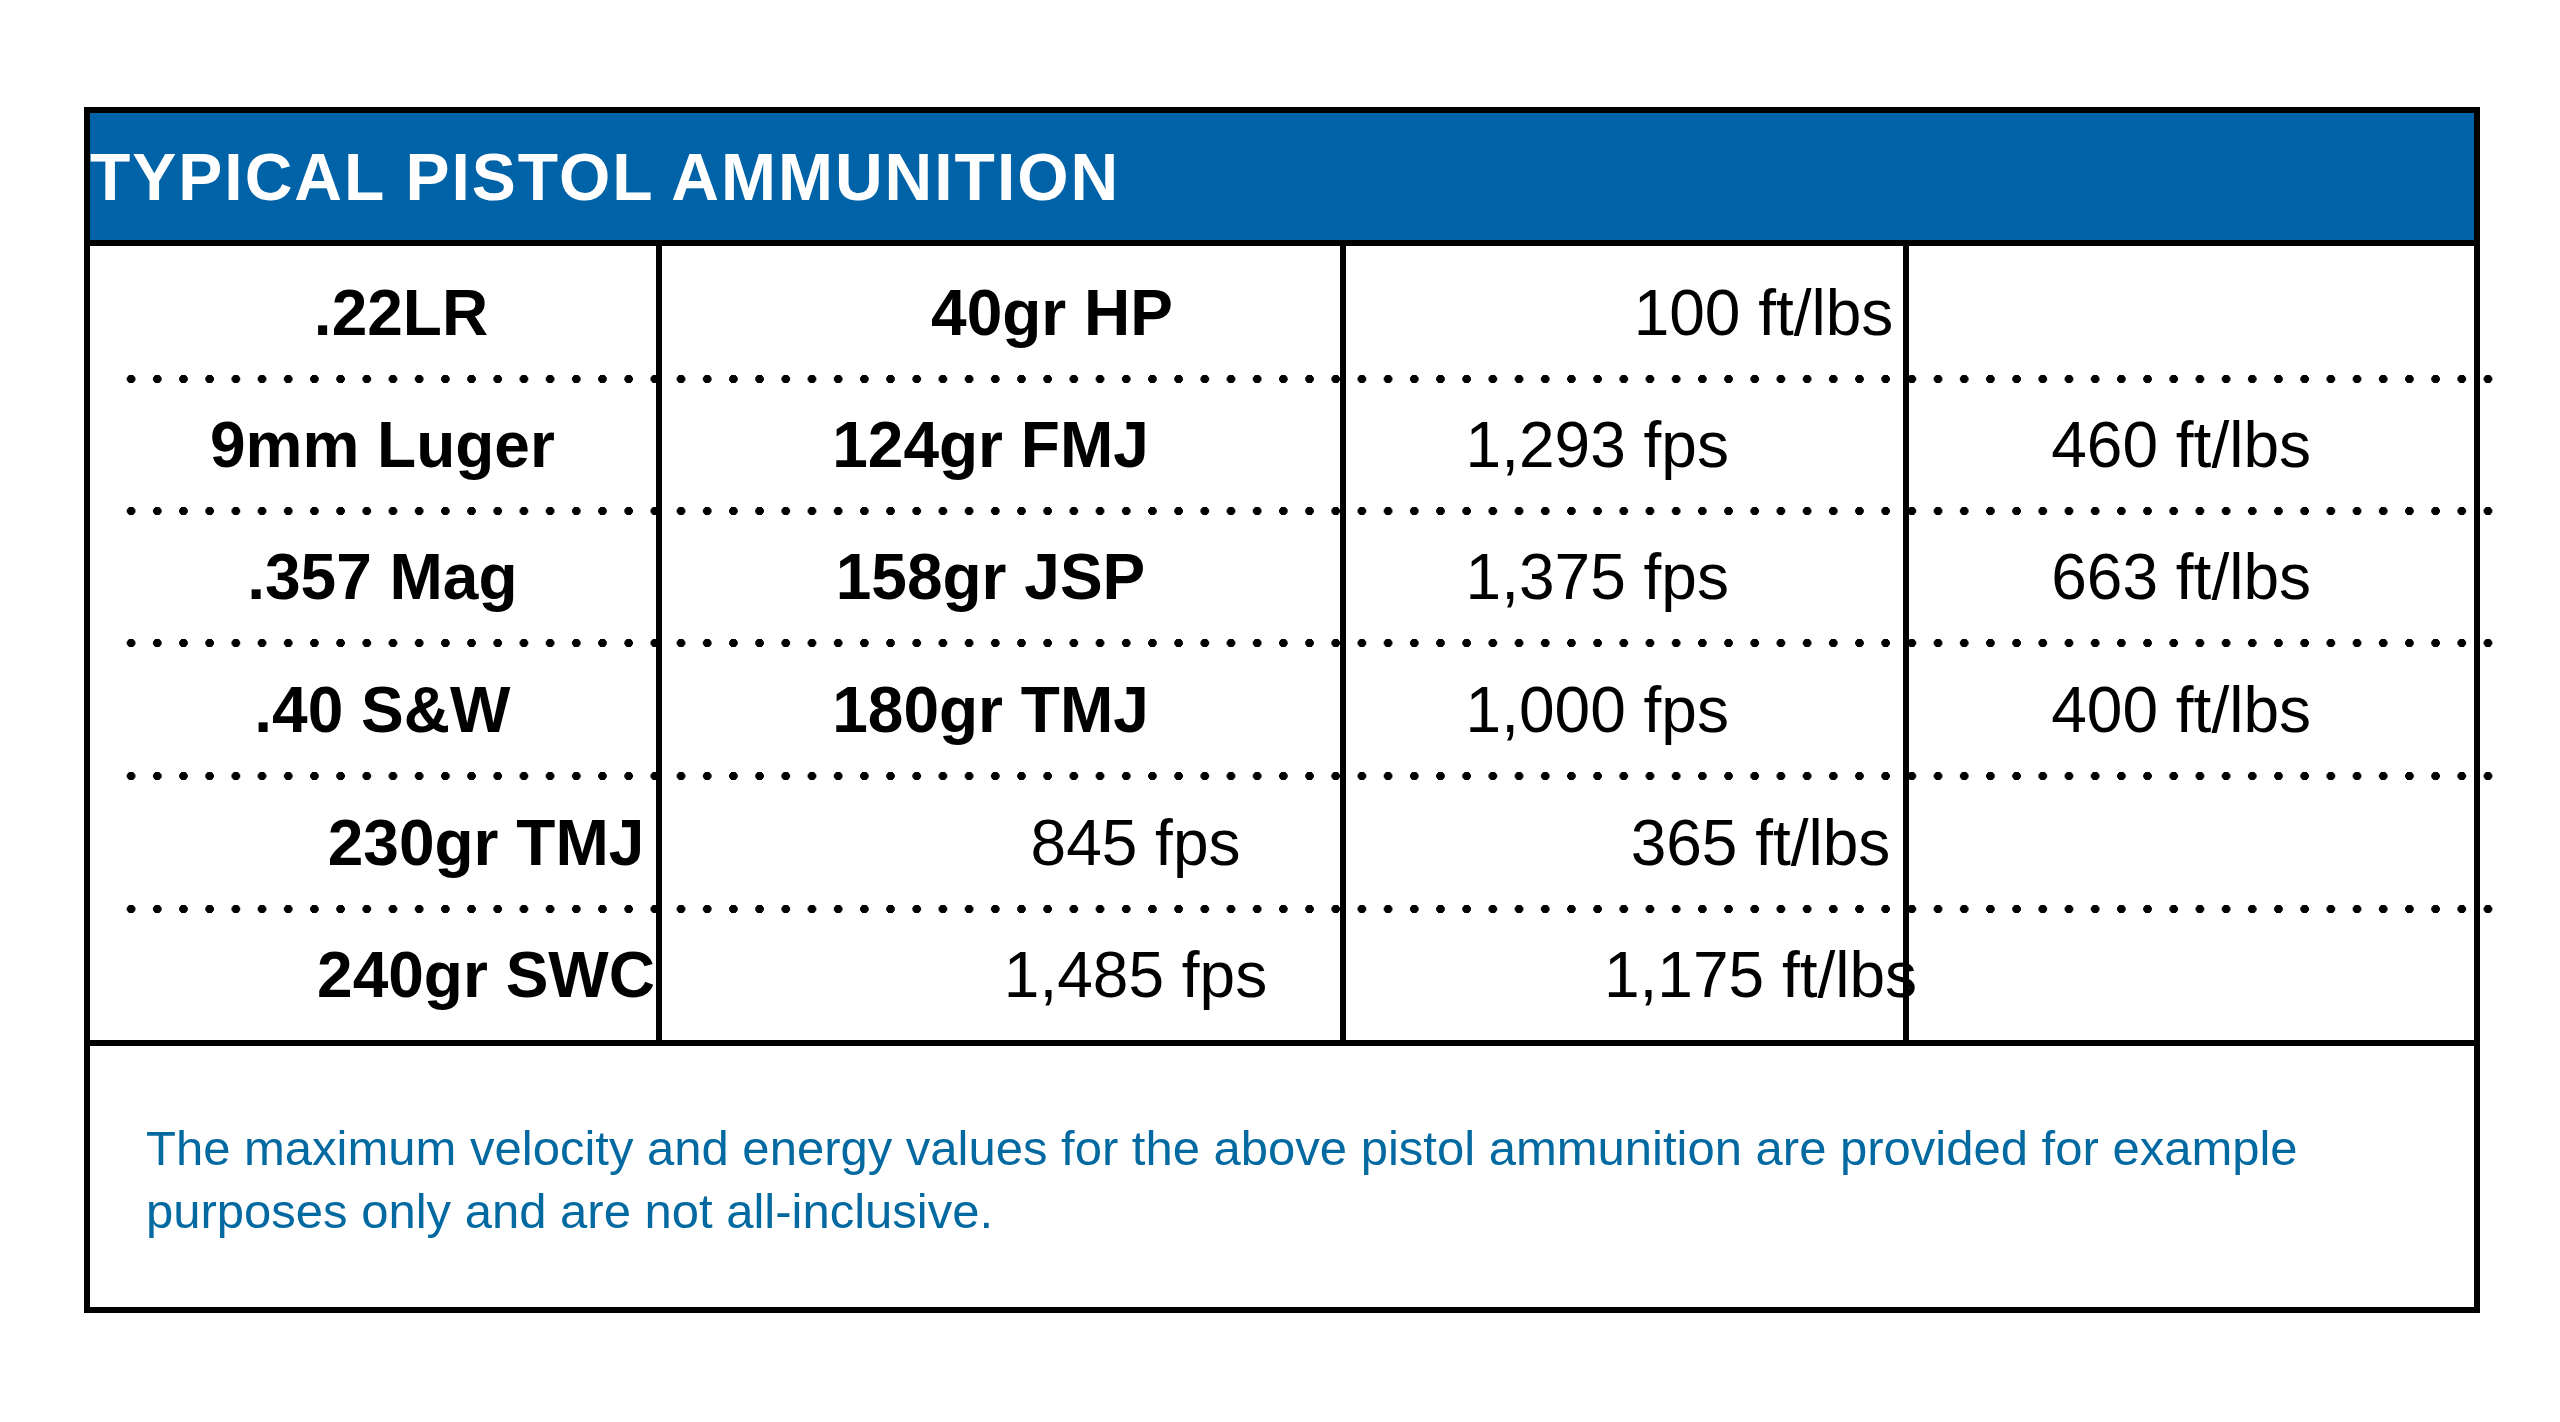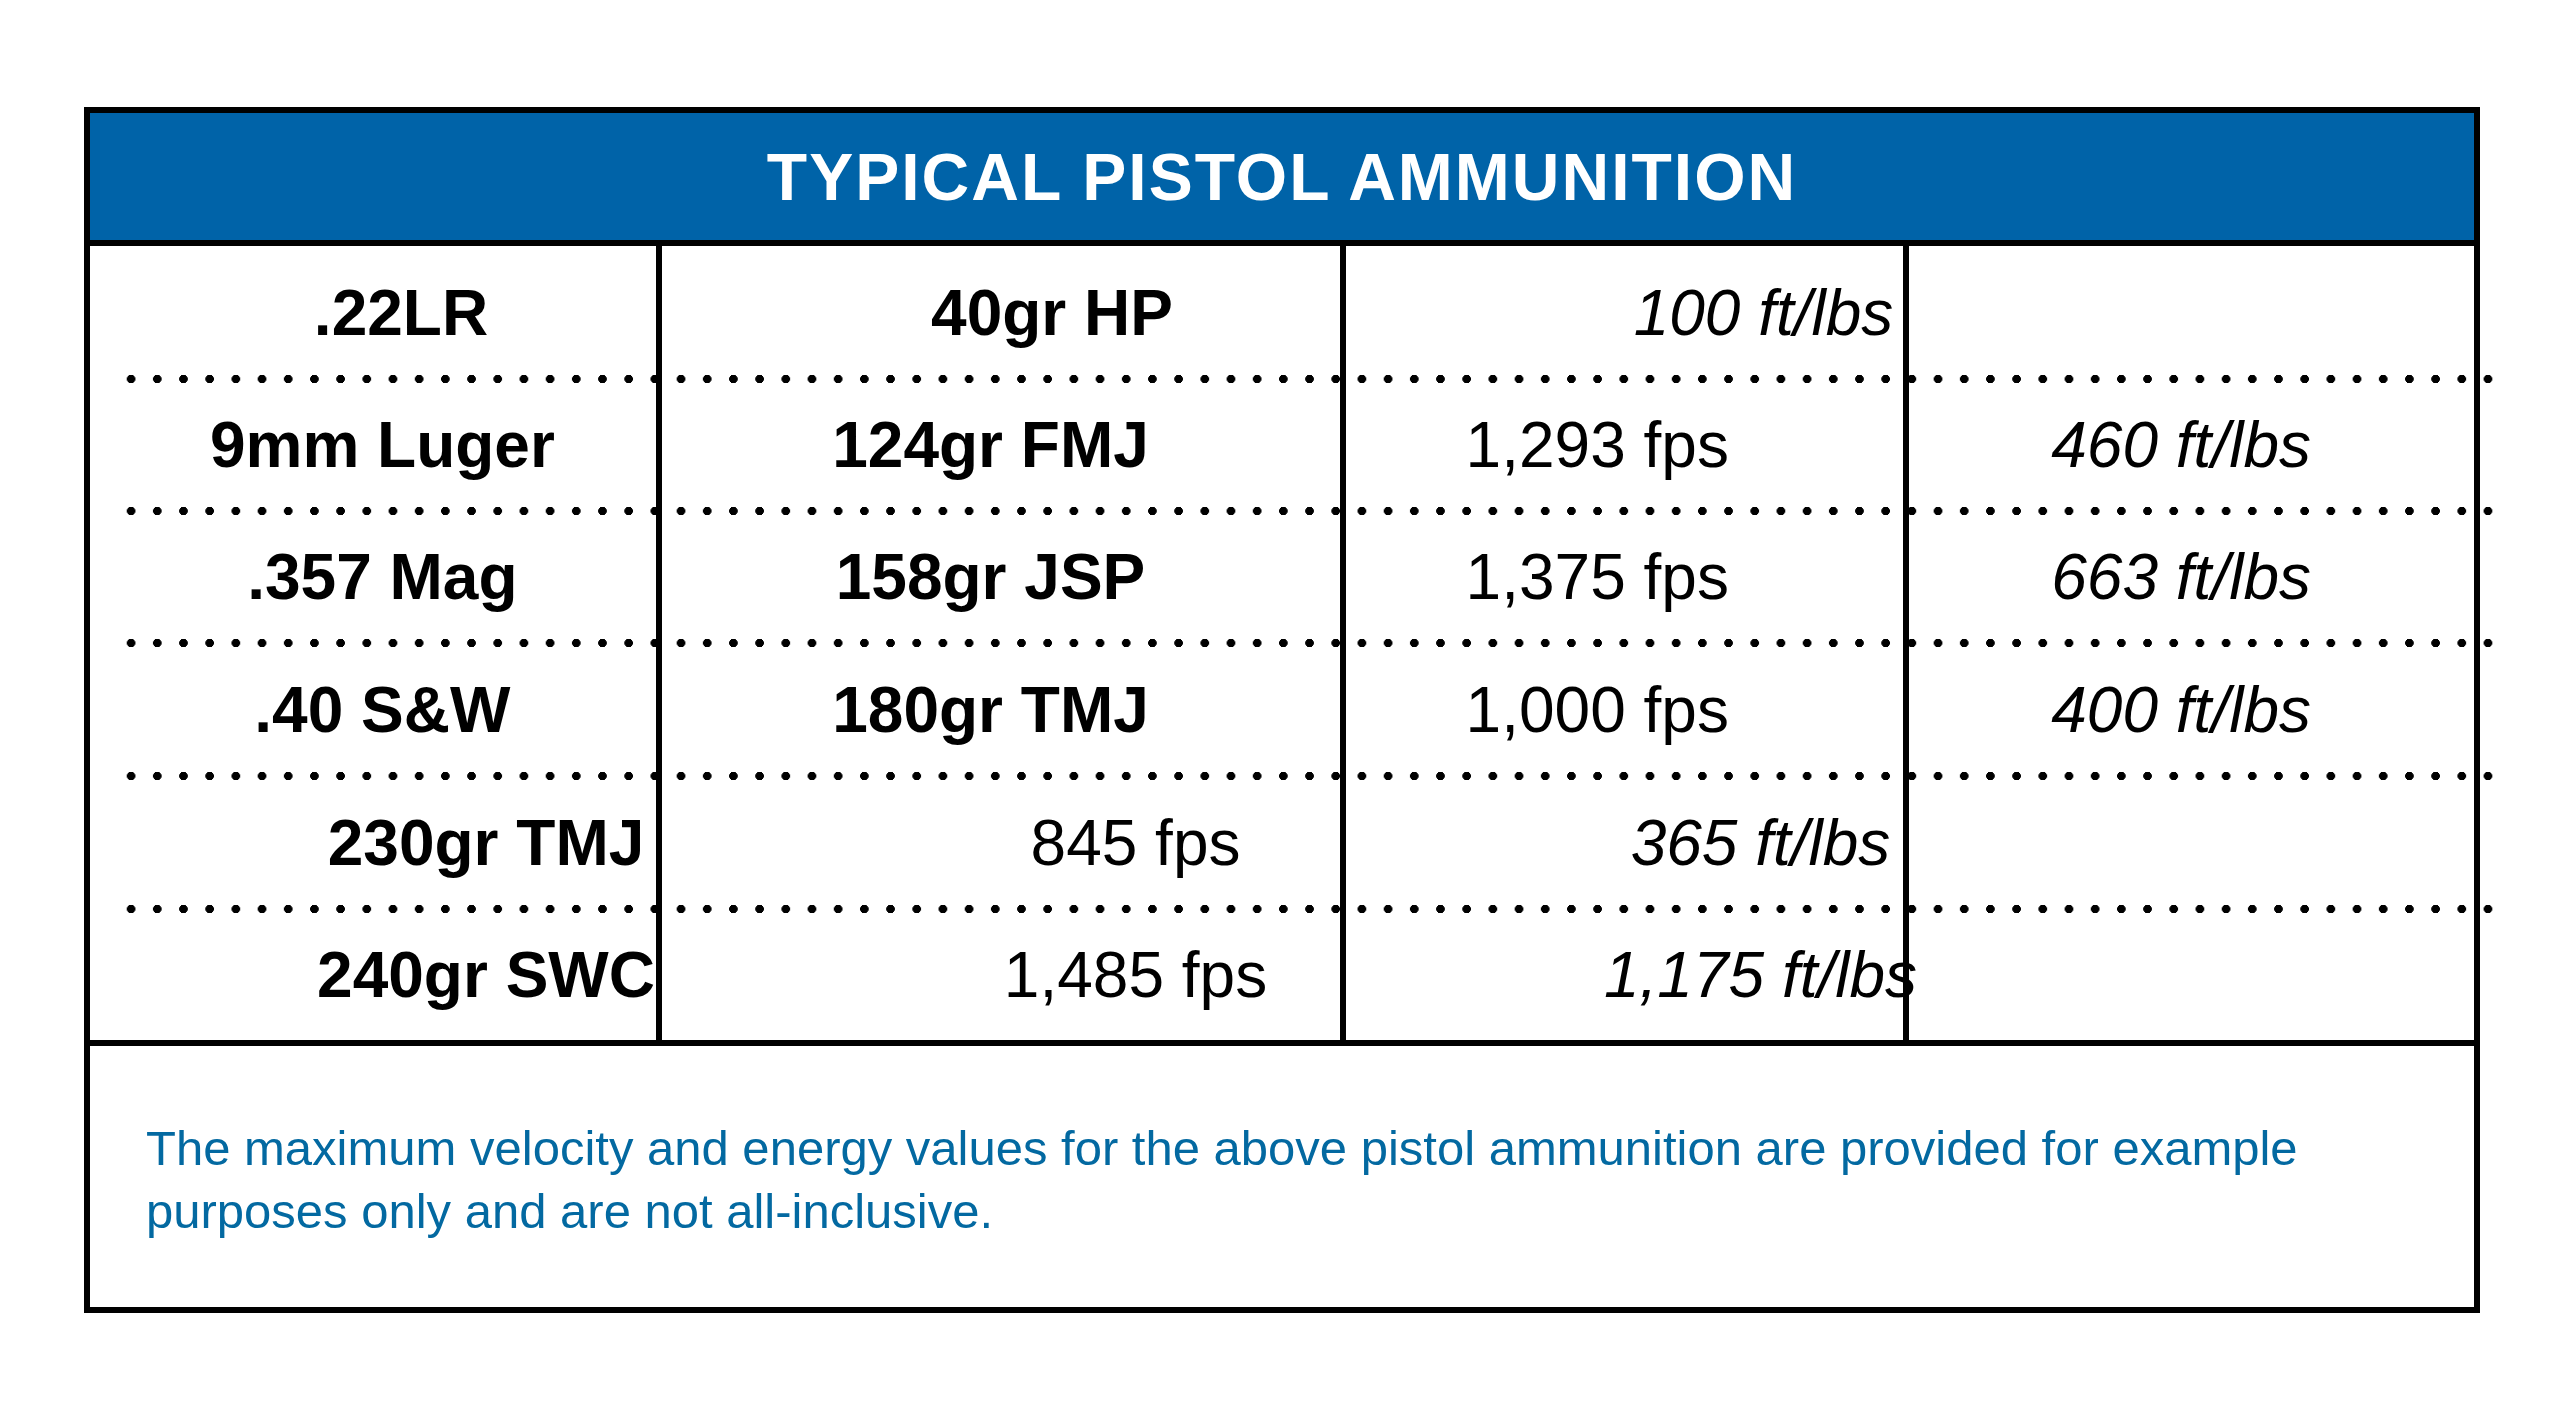--- a/index.html
+++ b/index.html
@@ -2,35 +2,35 @@
 <html><head>
 <meta charset="utf-8">
 <style>
   html, body { margin: 0; padding: 0; background: #ffffff; }
   body { width: 2560px; height: 1422px; position: relative; overflow: hidden;
          font-family: "Liberation Sans", "DejaVu Sans", sans-serif; color: #000; }
   .frame { position: absolute; left: 84px; top: 107px; width: 2384px; height: 1194px;
            border: 6px solid #000; background: #fff; }
   .header { position: absolute; left: 0; top: 0; width: 2384px; height: 127px;
             background: #0063a8; border-bottom: 6px solid #000;
-            display: flex; align-items: center; justify-content: center; }
+            display: flex; align-items: center; justify-content: flex-start; }
   .header-title { color: #fff; font-weight: bold; font-size: 66px; letter-spacing: 2px; }
   .grid { position: absolute; left: 0; top: 133px; width: 2384px; height: 794px;
           border-bottom: 6px solid #000; }
   .row { position: absolute; left: 0; width: 2384px; height: 133px; display: flex; margin-left: 28px; }
   .row .dots { position: absolute; left: 0; right: 0; bottom: -5px; height: 10px;
                background-image: radial-gradient(circle, #000 4px, transparent 4.5px);
                background-size: 26.2px 10px; background-repeat: repeat-x;
                background-position: 0 0; z-index: 2; }
   .cell { box-sizing: border-box; height: 133px; display: flex; align-items: center;
           justify-content: center; font-size: 64px; }
   .c0 { width: 566px; font-weight: bold; }
   .c1 { width: 736px; font-weight: bold; }
   .c2 { width: 563px; font-weight: normal; }
-  .c3 { width: 687px; font-weight: normal; font-style: italic; }
+  .c3 { width: 687px; font-weight: normal; }
   .vline { position: absolute; top: 0; width: 6px; height: 794px; background: #000; z-index: 3; }
   .note { position: absolute; left: 56px; top: 1004px; width: 2290px;
           font-size: 49px; line-height: 63px; color: #0369a1; }
 </style>
 </head>
 <body>
 
 <div class="frame">
   <div class="header">
     <span class="header-title">TYPICAL PISTOL AMMUNITION</span>

